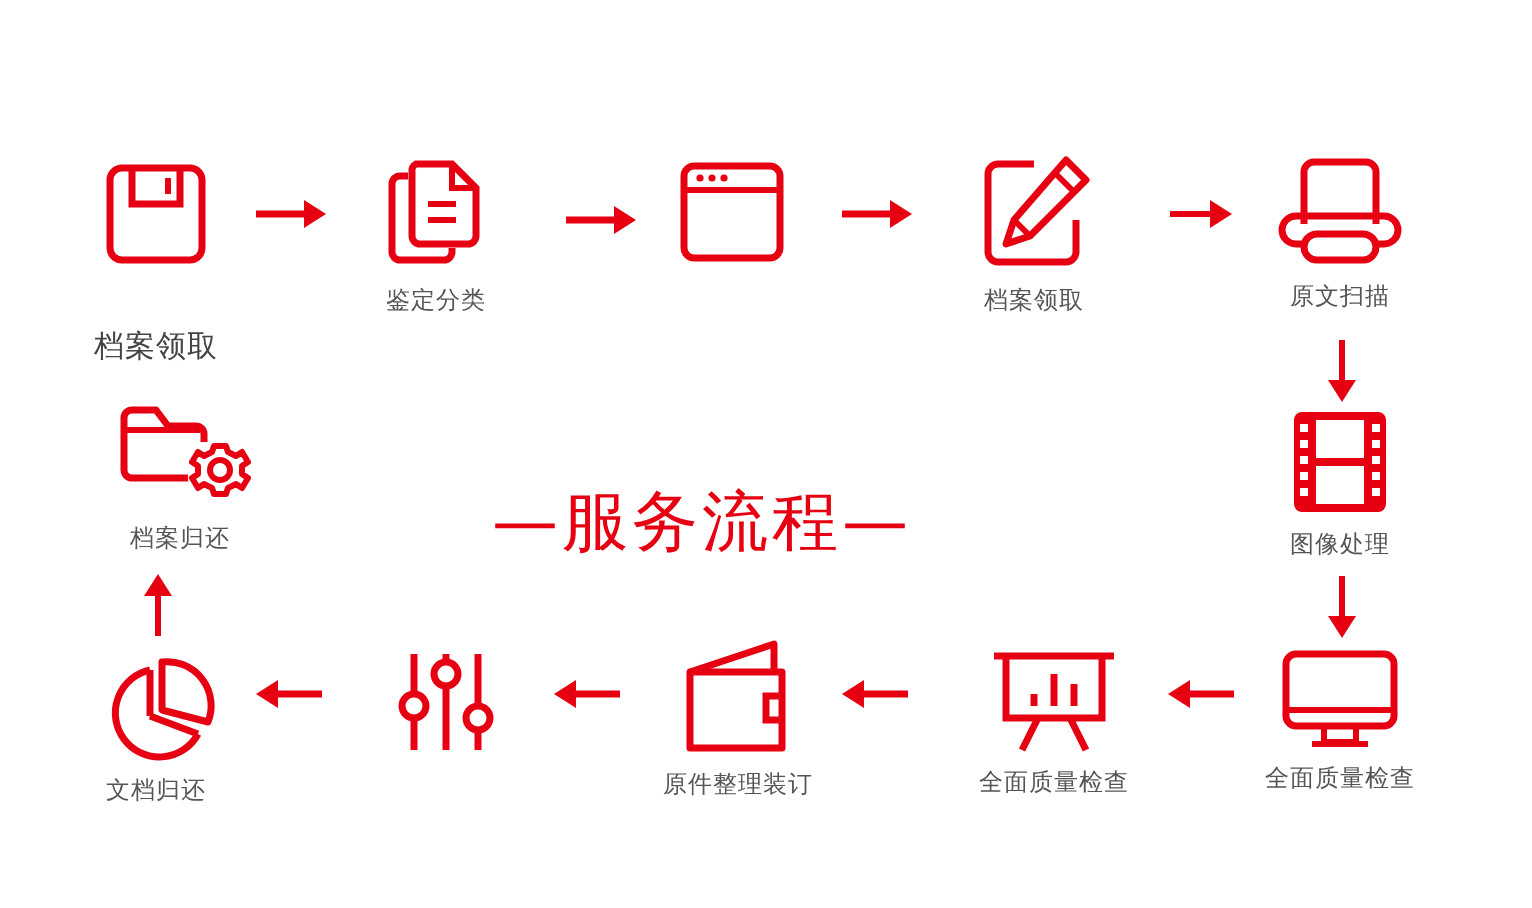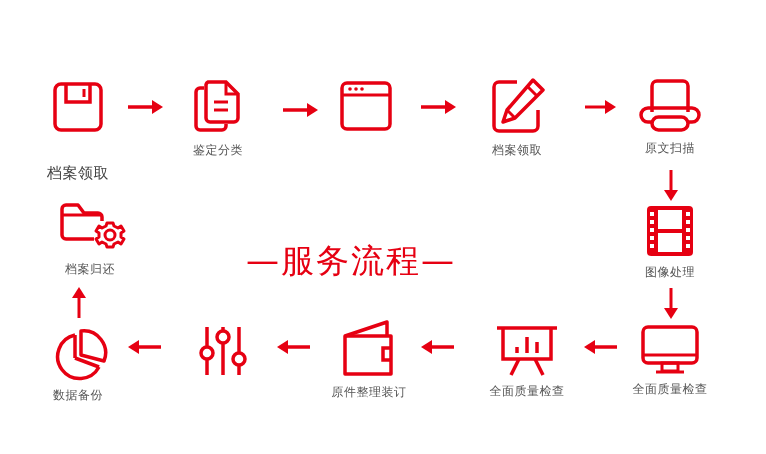--- a/index.html
+++ b/index.html
@@ -190,21 +190,21 @@
   <polygon points="12,0 1,7 12,14" fill="#e60012"></polygon>
 </svg>
 
 <div class="node" style="left:18px; top:327px;">
   <svg width="60" height="54" viewBox="0 0 60 54">
     <path d="M27 8 A22 22 0 1 0 51 40" fill="none" stroke="#e60012" stroke-width="3.5"></path>
     <path d="M33 4 A22 22 0 0 1 56 34 L33 28 Z" fill="none" stroke="#e60012" stroke-width="3.5" stroke-linejoin="round"></path>
     <line x1="27" y1="8" x2="27" y2="31" stroke="#e60012" stroke-width="3.5"></line>
     <line x1="27" y1="31" x2="51" y2="40" stroke="#e60012" stroke-width="3.5"></line>
   </svg>
-  <span class="label">数据备份</span>
+  <span class="label">文档归还</span>
 </div>
 
 <svg class="arrow" style="left:71px; top:286px;" width="16" height="32" viewBox="0 0 16 32">
   <line x1="8" y1="10" x2="8" y2="32" stroke="#e60012" stroke-width="3"></line>
   <polygon points="1,12 8,1 15,12" fill="#e60012"></polygon>
 </svg>
 
 <div class="node" style="left:30px; top:203px;">
   <svg width="76" height="52" viewBox="0 0 76 52">
     <path d="M42 36 H14 a4 4 0 0 1 -4 -4 V6 a4 4 0 0 1 4 -4 H26 L32 10 H46 a4 4 0 0 1 4 4 V18" fill="none" stroke="#e60012" stroke-width="3.5" stroke-linejoin="round"></path>

